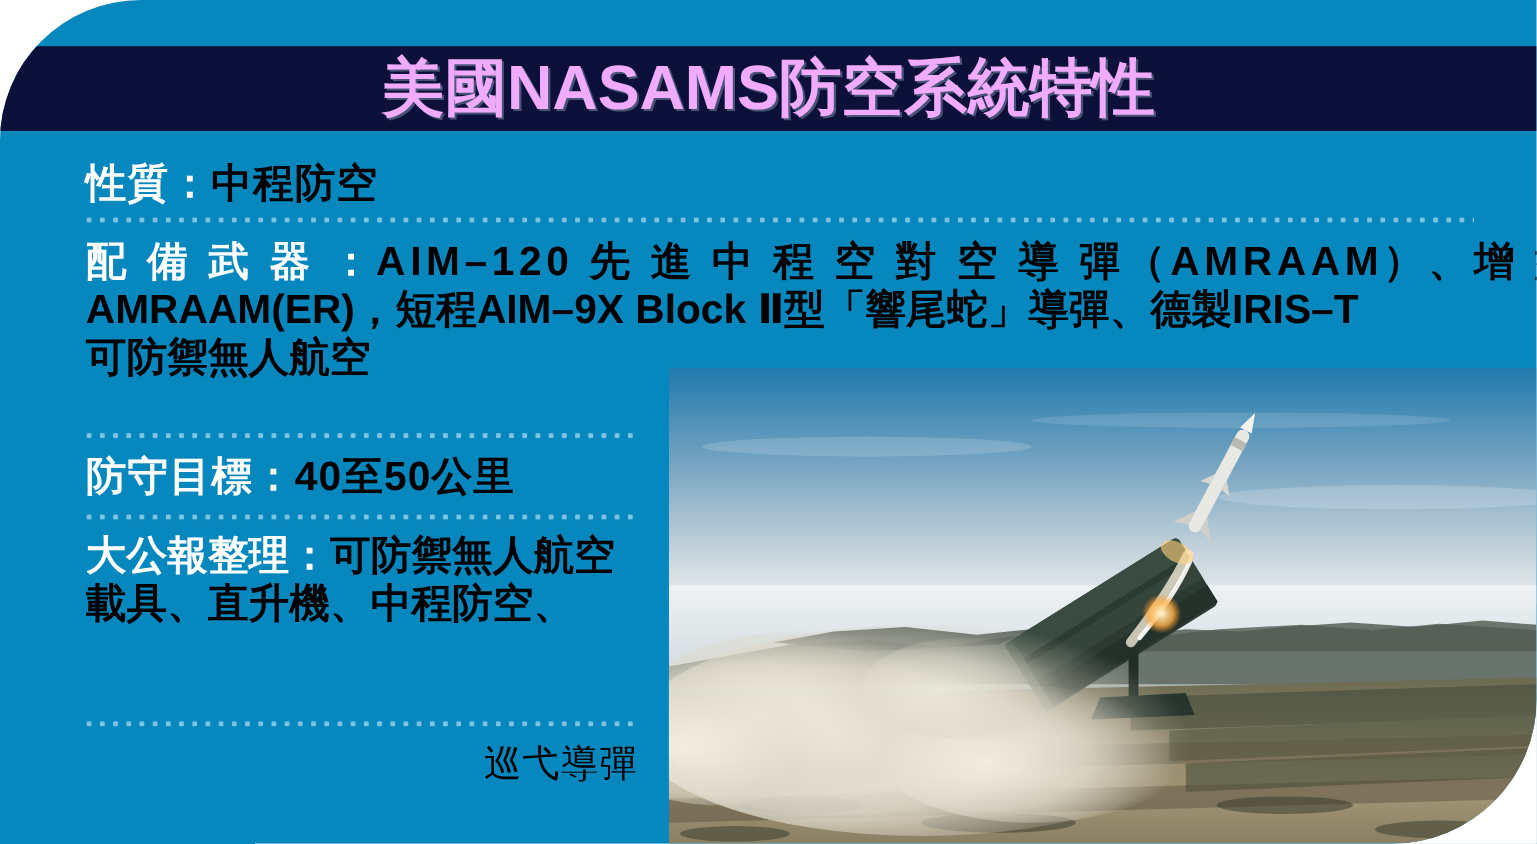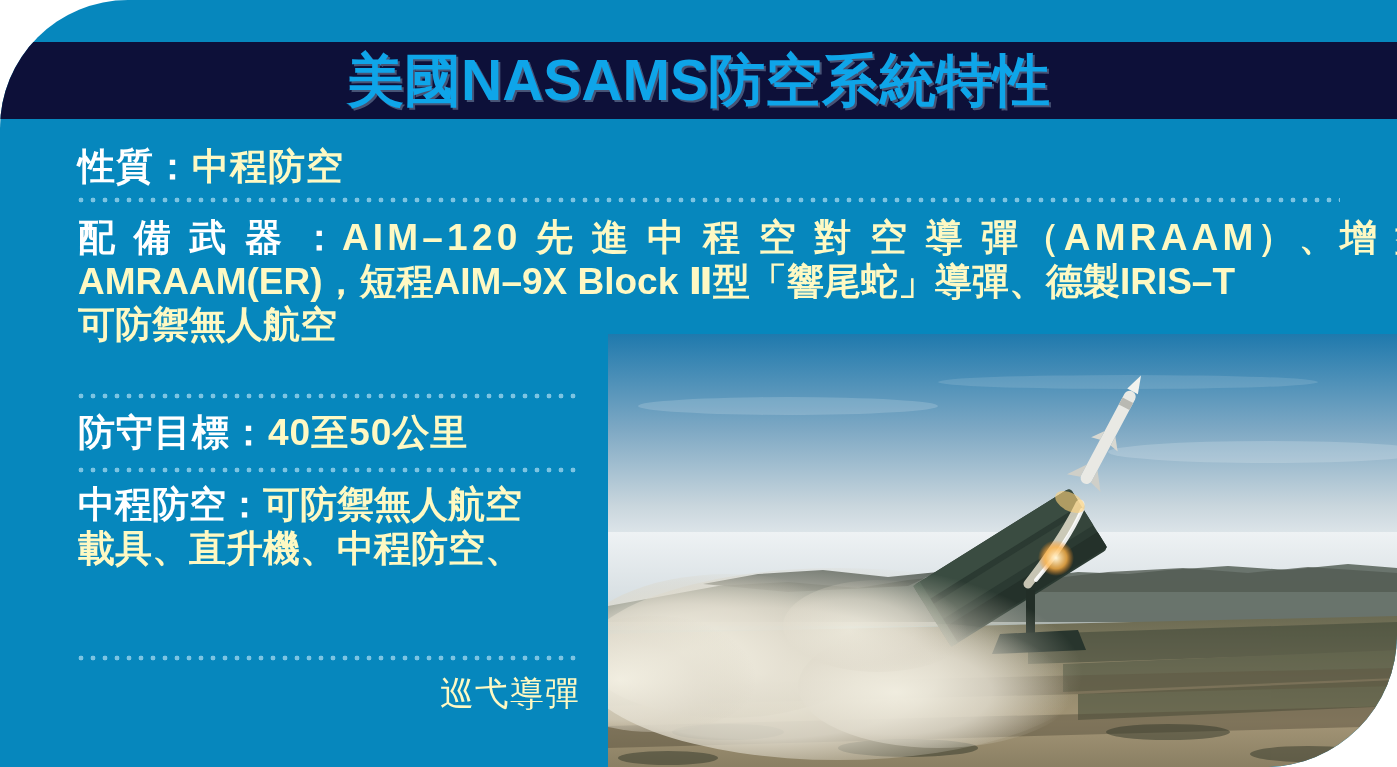--- a/index.html
+++ b/index.html
@@ -18,21 +18,21 @@
     box-sizing:border-box;
   }
 
   
   #title-bar{
     position:absolute;left:0;top:42px;width:1397px;height:77px;
     background:#0d1039;
     display:flex;align-items:center;justify-content:center;
   }
   #title-text{
-    color:#0ea5e9;
+    color:#f0abfc;
     font-size:57px;
     font-weight:bold;
     letter-spacing:0px;
     line-height:1;
     white-space:nowrap;
     text-shadow:2px 2px 0 rgba(120,140,170,.55);
   }
 
   
   #content{
@@ -42,21 +42,21 @@
   .row{position:absolute;left:78px;}
 
   .line{
     margin:0;
     font-weight:bold;
     color:#ffffff;
     white-space:nowrap;
     line-height:1.18;
   }
   .lbl{color:#ffffff;}
-  .val{color:#fef9c3;}
+  .val{color:#000000;}
 
   
   .sep{
     position:absolute;left:78px;height:6px;
     background-image:radial-gradient(circle at 3px 3px, #7cc4e2 2.4px, rgba(124,196,226,0) 2.6px);
     background-size:12px 6px;
     background-repeat:repeat-x;
   }
 
   
@@ -108,21 +108,21 @@
       <div class="line l3"><span class="val">可防禦無人航空</span></div>
     </div>
     <div class="sep" id="sep-2"></div>
 
     <div class="row" id="row-range">
       <div class="line"><span class="lbl">防守目標：</span><span class="val">40至50公里</span></div>
     </div>
     <div class="sep" id="sep-3"></div>
 
     <div class="row" id="row-target">
-      <div class="line"><span class="lbl">中程防空：</span><span class="val">可防禦無人航空</span></div>
+      <div class="line"><span class="lbl">大公報整理：</span><span class="val">可防禦無人航空</span></div>
       <div class="line"><span class="val">載具、直升機、中程防空、</span></div>
     </div>
     <div class="sep" id="sep-4"></div>
 
     <div class="row" id="row-credit">
       <span class="val">巡弋導彈</span>
     </div>
   </div>
 
   <div id="photo">

